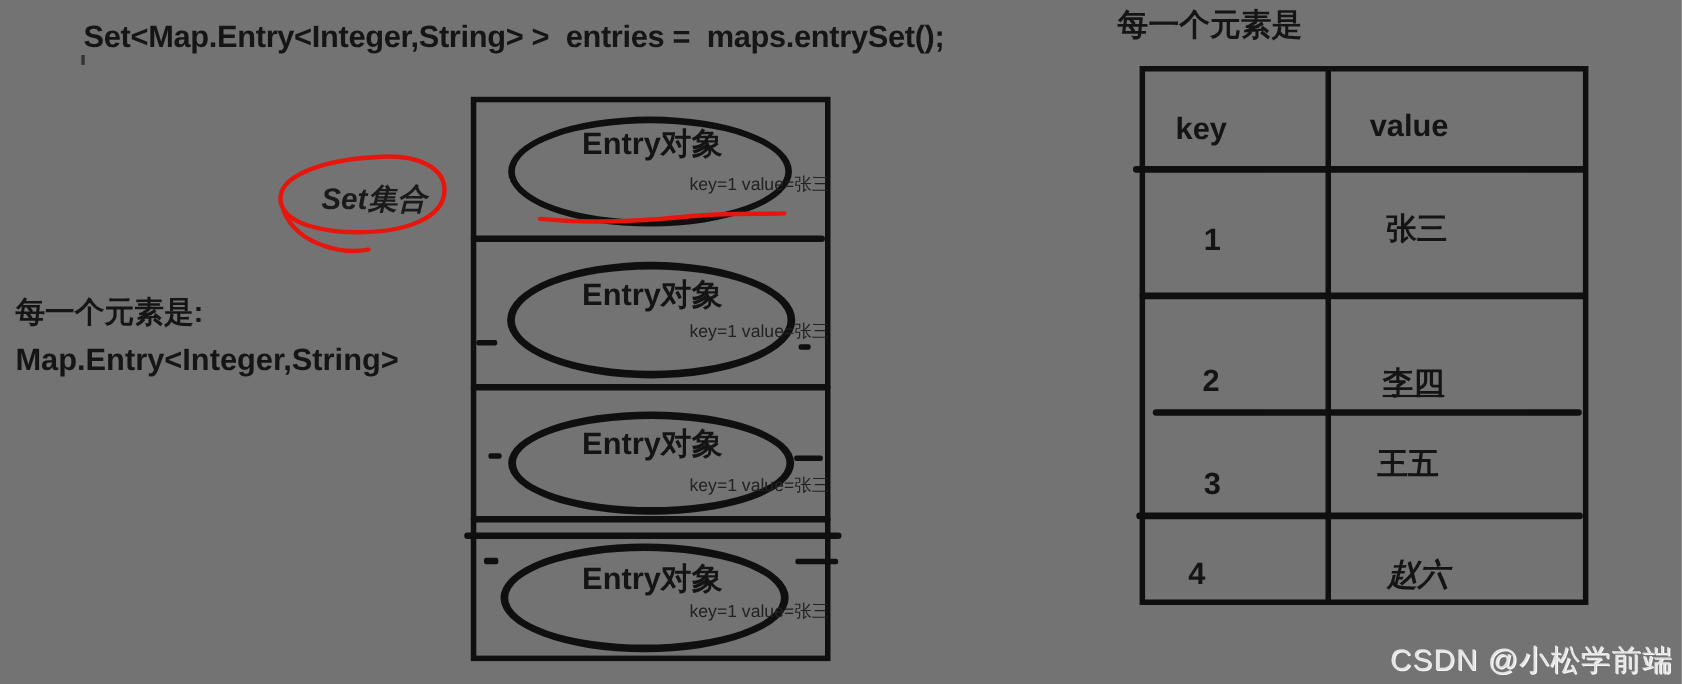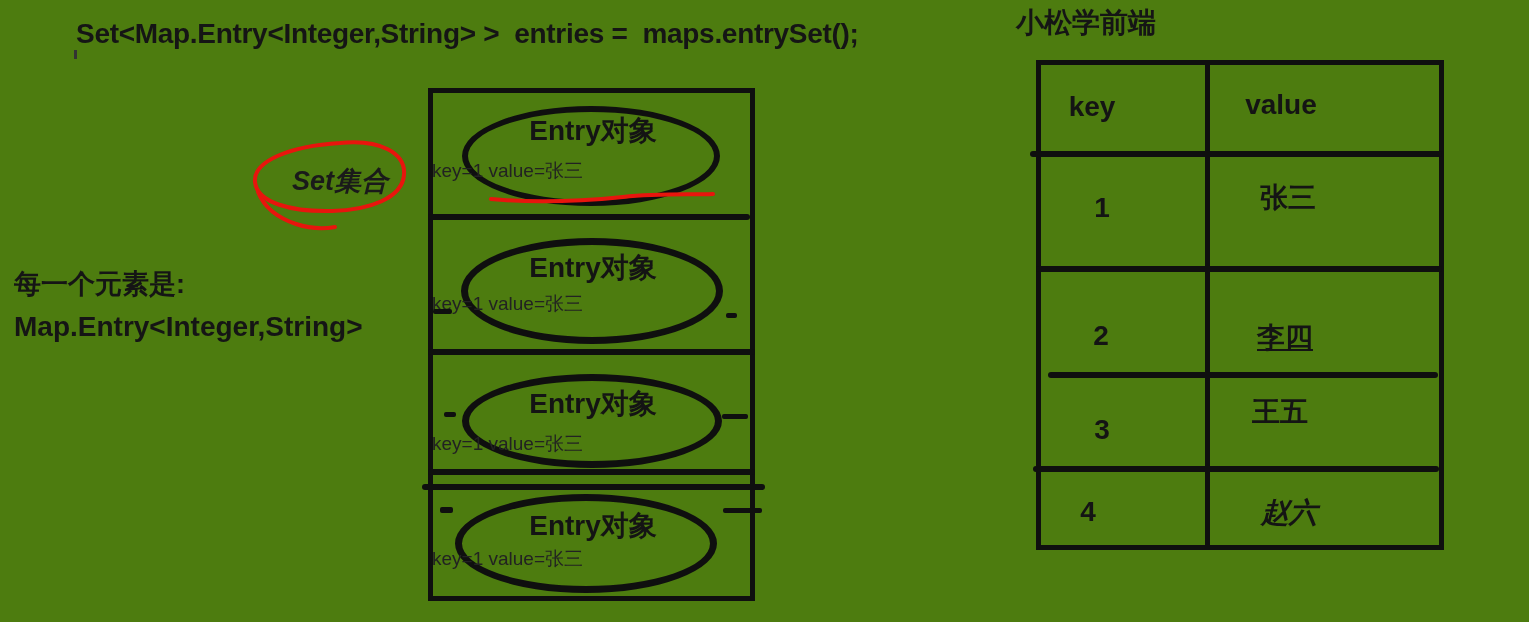--- a/index.html
+++ b/index.html
@@ -1,39 +1,39 @@
 <!DOCTYPE html>
 <html><head>
 <meta charset="utf-8">
 <style>
   html,body{margin:0;padding:0;background:#ffffff;}
   .canvas{
-    position:relative;width:1529px;height:622px;background:#4d7c0f;overflow:hidden;
+    position:relative;width:1529px;height:622px;background:#737373;overflow:hidden;
     font-family:"Liberation Sans","DejaVu Sans",sans-serif;color:#111;
   }
   .abs{position:absolute;}
   
   .code-line{left:76px;top:18px;font-size:28px;font-weight:bold;white-space:pre;letter-spacing:-0.3px;color:#151515;}
   .stray-mark{left:74px;top:50px;width:3px;height:9px;background:#333;}
   
   .note1{left:14px;top:266px;font-size:27px;font-weight:bold;color:#151515;}
   .note2{left:14px;top:311px;font-size:28px;font-weight:bold;color:#151515;}
   .set-label{left:292px;top:163px;font-size:27px;font-weight:bold;color:#1a1a1a;font-style:italic;}
   
   .stack-box{left:428px;top:88px;width:327px;height:513px;border:5px solid #0f0f0f;box-sizing:border-box;}
   .hline{background:#0f0f0f;height:6px;border-radius:3px;}
   .ellipse{border:6px solid #0f0f0f;border-radius:50%;box-sizing:border-box;background:transparent;}
   .etitle{left:432px;width:322px;text-align:center;font-size:28px;font-weight:bold;color:#141414;}
-  .edetail{left:432px;width:322px;text-align:left;font-size:19px;color:#222;}
+  .edetail{left:432px;width:322px;text-align:right;font-size:16px;color:#222;}
   .dash{background:#0f0f0f;border-radius:2px;}
   
   .maps-label{left:1016px;top:4px;font-size:28px;font-weight:bold;color:#151515;}
   .tbl-frame{left:1036px;top:60px;width:408px;height:490px;border:5px solid #0f0f0f;box-sizing:border-box;}
   .vline{background:#0f0f0f;width:5px;}
-  .tcell{transform:translate(-50%,-50%);font-size:28px;font-weight:bold;white-space:nowrap;color:#141414;}
+  .tcell{transform:translate(-50%,-50%);font-size:28px;font-weight:bold;white-space:nowrap;color:#141414;margin-top:10px;}
   
   .watermark{right:8px;bottom:4px;font-size:27px;letter-spacing:1px;color:#e4e4e4;text-shadow:1px 1px 0 #fafafa;}
   svg{display:block;}
 </style>
 </head>
 <body>
 
 <div class="canvas">
 
   <div class="abs code-line">Set&lt;Map.Entry&lt;Integer,String&gt; &gt;  entries =  maps.entrySet();</div>
@@ -72,21 +72,21 @@
   <div class="abs edetail" style="top:431px;">key=1 value=张三</div>
   <div class="abs dash" style="left:444px;top:412px;width:12px;height:5px;"></div>
   <div class="abs dash" style="left:722px;top:414px;width:26px;height:5px;"></div>
 
   <div class="abs ellipse" style="left:455px;top:494px;width:262px;height:99px;border-width:7px;"></div>
   <div class="abs etitle" style="top:507px;">Entry对象</div>
   <div class="abs edetail" style="top:546px;">key=1 value=张三</div>
   <div class="abs dash" style="left:440px;top:507px;width:13px;height:6px;"></div>
   <div class="abs dash" style="left:723px;top:508px;width:39px;height:5px;"></div>
 
-  <div class="abs maps-label">小松学前端</div>
+  <div class="abs maps-label">每一个元素是</div>
   <div class="abs tbl-frame"></div>
   <div class="abs vline" style="left:1205px;top:60px;height:490px;"></div>
   <div class="abs hline" style="left:1030px;top:151px;width:412px;"></div>
   <div class="abs hline" style="left:1036px;top:266px;width:406px;"></div>
   <div class="abs hline" style="left:1048px;top:372px;width:390px;"></div>
   <div class="abs hline" style="left:1033px;top:466px;width:406px;"></div>
 
   <span class="abs tcell" style="left:1092px;top:107px;">key</span>
   <span class="abs tcell" style="left:1281px;top:105px;">value</span>
 
@@ -95,14 +95,15 @@
 
   <span class="abs tcell" style="left:1101px;top:336px;">2</span>
   <span class="abs tcell" style="left:1285px;top:338px;text-decoration:underline;">李四</span>
 
   <span class="abs tcell" style="left:1102px;top:430px;">3</span>
   <span class="abs tcell" style="left:1280px;top:412px;">王五</span>
 
   <span class="abs tcell" style="left:1088px;top:512px;">4</span>
   <span class="abs tcell" style="left:1289px;top:513px;font-style:italic;">赵六</span>
 
+  <div class="abs watermark">CSDN @小松学前端</div>
 
 </div>
 
 </body></html>

